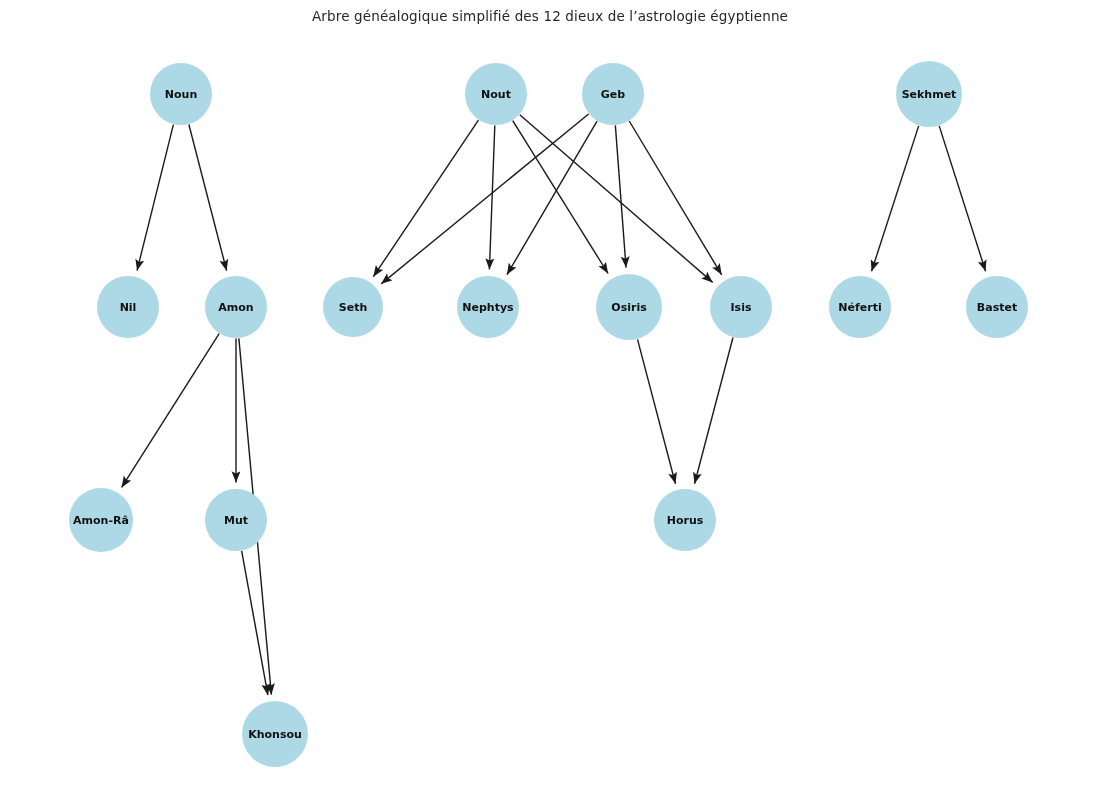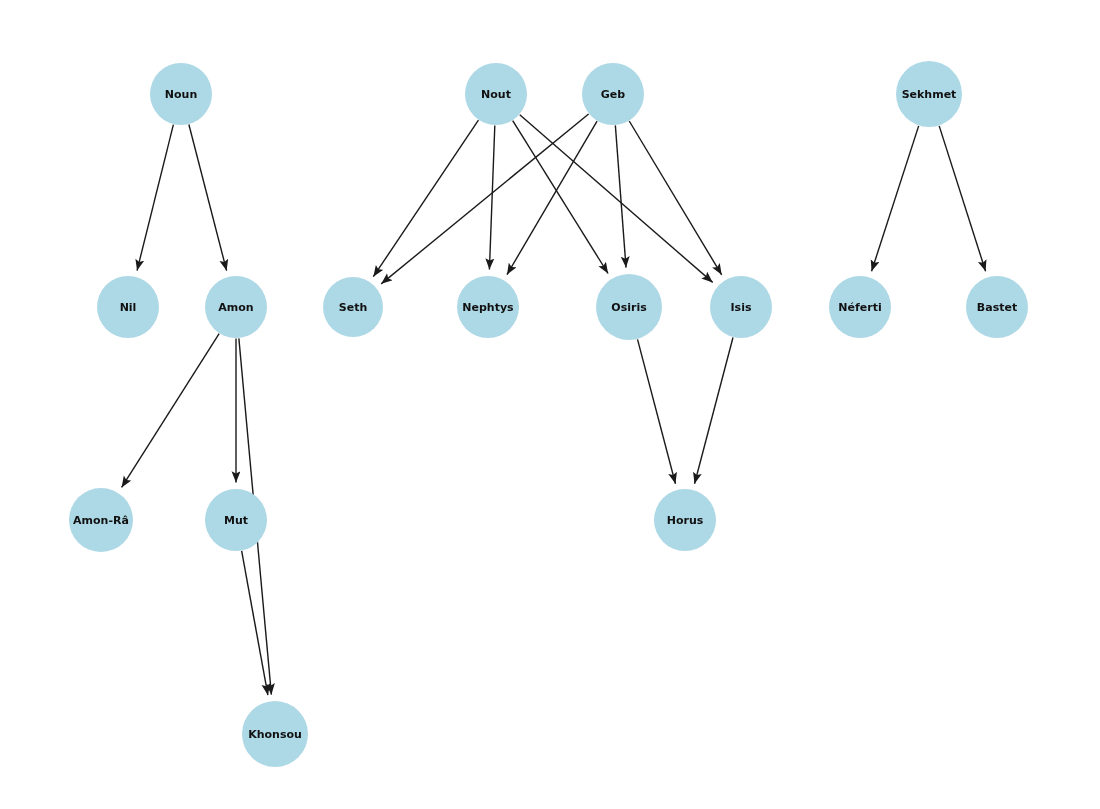--- a/index.html
+++ b/index.html
@@ -55,20 +55,21 @@
     stroke: #1a1a1a;
     stroke-width: 1.4;
     fill: none;
   }
 </style>
 </head>
 <body>
 
 <div id="canvas">
 
+  <div id="title">Arbre généalogique simplifié des 12 dieux de l’astrologie égyptienne</div>
 
   <svg id="graph" viewBox="0 0 1100 809" xmlns="http://www.w3.org/2000/svg">
     <defs>
       <marker id="arrowhead" markerWidth="9" markerHeight="9" refX="8" refY="3.2" orient="auto" markerUnits="strokeWidth">
         <path d="M0,0 L8,3.2 L0,6.4 L1.6,3.2 z" fill="#1a1a1a"></path>
       </marker>
     </defs>
     <g id="edges-layer">
         <line x1="173.39" y1="124.57" x2="137.05" y2="270.61" class="edge-line" marker-end="url(#arrowhead)"></line>
         <line x1="188.88" y1="124.50" x2="226.62" y2="270.69" class="edge-line" marker-end="url(#arrowhead)"></line>

